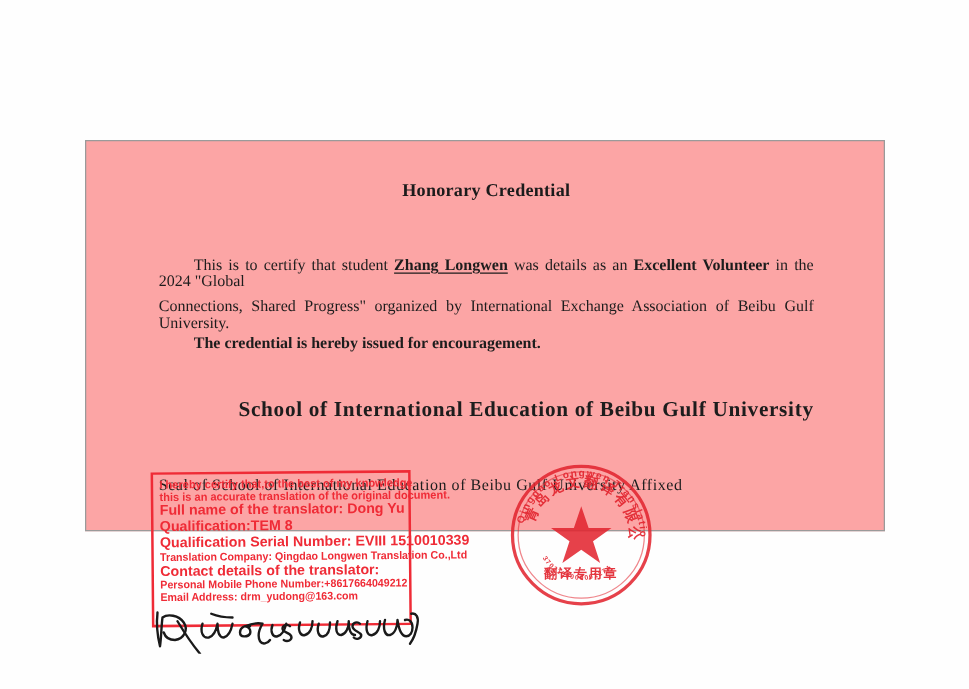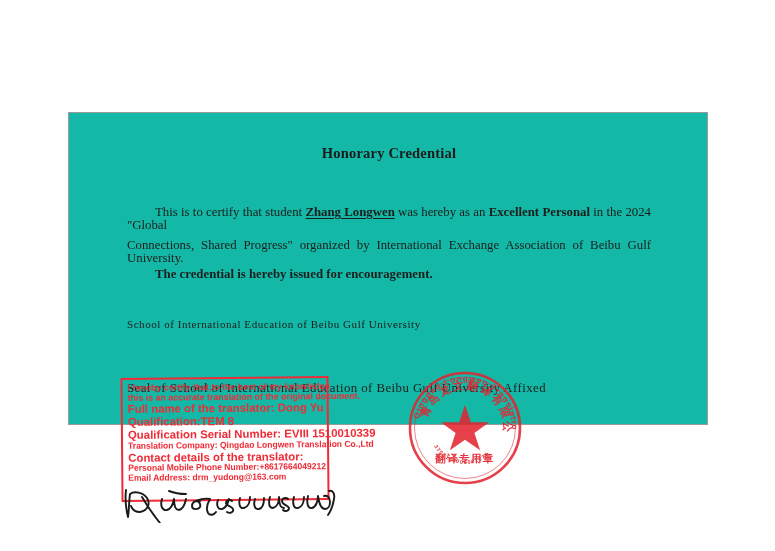--- a/index.html
+++ b/index.html
@@ -24,21 +24,21 @@
 
   
   #cert-frame {
     position: absolute;
     left: 68px;
     top: 112px;
     width: 640px;
     height: 313px;
     border: 1px solid #9a9a9a;
     box-sizing: border-box;
-    background: #14b8a6;
+    background: #fca5a5;
   }
 
   #cert-inner {
     position: absolute;
     left: 58px;
     top: 0;
     width: 524px;
     height: 100%;
   }
 
@@ -74,23 +74,25 @@
     font-weight: bold;
     text-decoration: underline;
     text-underline-offset: 2px;
   }
   .awd { font-weight: bold; }
 
   .sign-line {
     position: absolute;
     width: 524px;
     left: 0;
-    font-size: 11px;
+    text-align: right;
+    font-size: 17px;
     color: #1d1d1d;
     letter-spacing: .55px;
+    font-weight: bold;
   }
   .sign-line.org  { top: 205px; }
   .sign-line.date { top: 238px; }
 
   .seal-note {
     position: absolute;
     left: 0;
     top: 268px;
     width: 524px;
     text-align: left;
@@ -147,21 +149,21 @@
 </head>
 <body>
 
 <div id="page-surface">
 
   <div id="cert-frame">
     <div id="cert-inner">
 
       <div class="doc-title">Honorary Credential</div>
 
-      <div class="para l1"><span class="indent"></span><span>This is to certify that student </span><span class="nm">Zhang Longwen</span><span> was hereby as an </span><span class="awd">Excellent Personal</span><span> in the 2024 "Global</span></div>
+      <div class="para l1"><span class="indent"></span><span>This is to certify that student </span><span class="nm">Zhang Longwen</span><span> was details as an </span><span class="awd">Excellent Volunteer</span><span> in the 2024 "Global</span></div>
 
       <div class="para l2">Connections, Shared Progress" organized by International Exchange Association of Beibu Gulf University.</div>
 
       <div class="para l3"><span class="indent"></span><span>The credential is hereby issued for encouragement.</span></div>
 
       <div class="sign-line org">School of International Education of Beibu Gulf University</div>
 
 
       <div class="seal-note">Seal of School of International Education of Beibu Gulf University Affixed</div>
 

